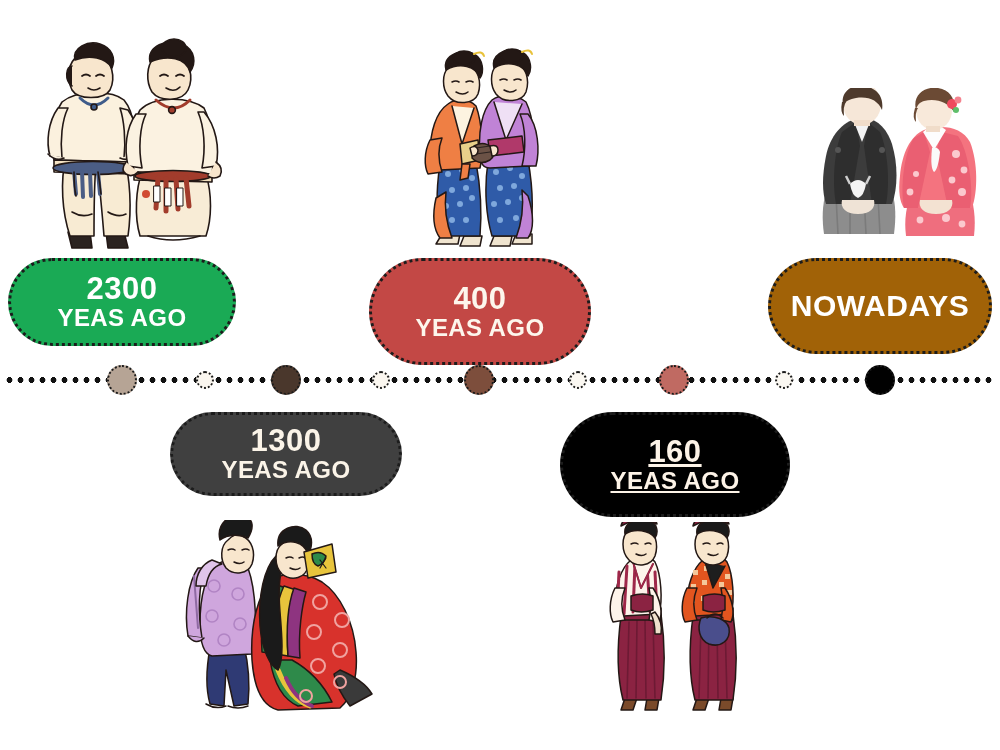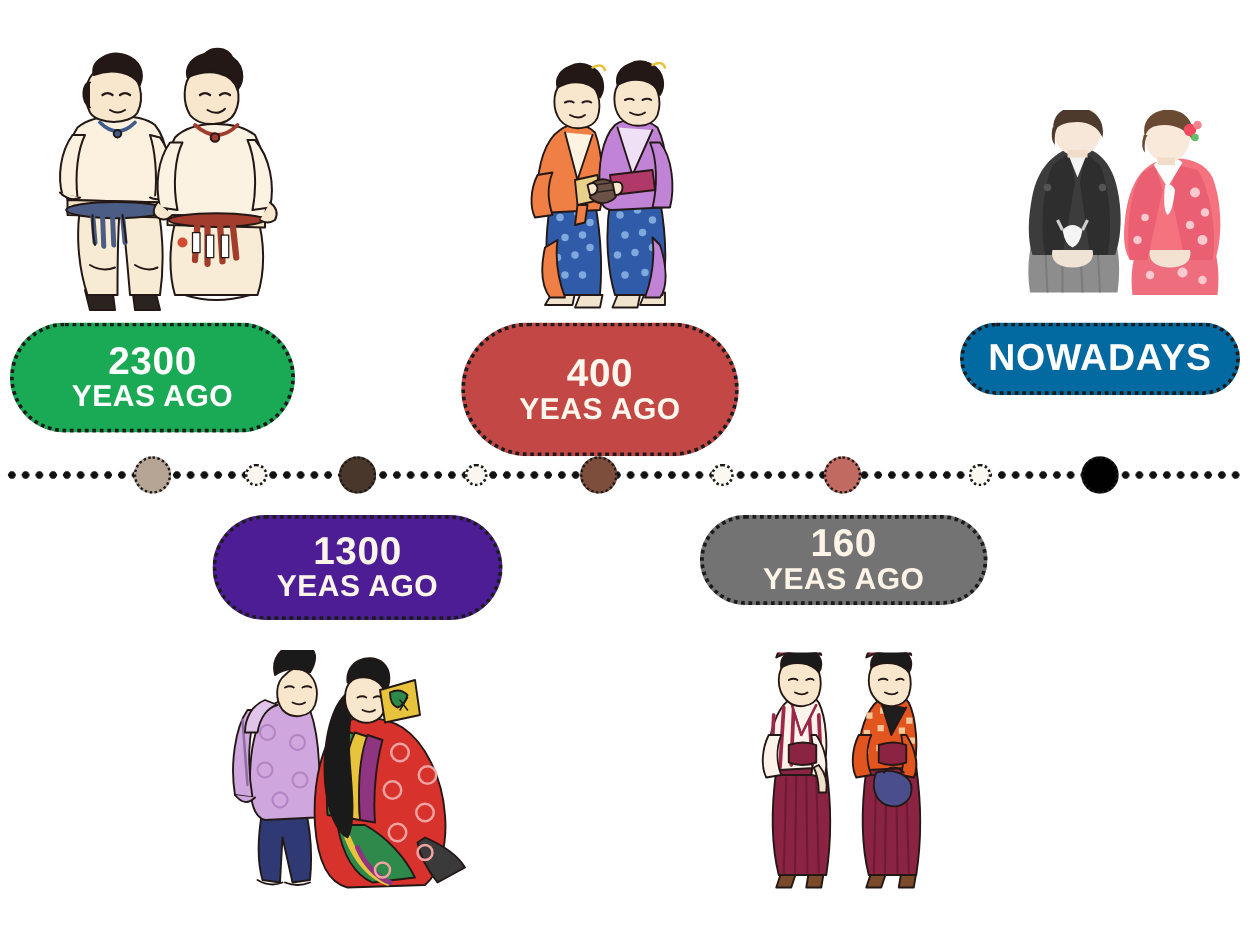--- a/index.html
+++ b/index.html
@@ -406,33 +406,33 @@
         <path d="M105 32 q6 3 10 0" fill="none"></path>
       </g>
     </svg>
   </div>
 
   <div id="pill-layer">
       <div class="pill" style="left: 8px; top: 258px; width: 228px; height: 88px; background: rgb(26, 170, 85); color: rgb(255, 255, 255);">
         <span class="num">2300</span>
         <span class="sub">YEAS AGO</span>
       </div>
-      <div class="pill" style="left: 170px; top: 412px; width: 232px; height: 84px; background: #4c1d95; color: rgb(251, 244, 232);">
+      <div class="pill" style="left: 170px; top: 412px; width: 232px; height: 84px; background: #404040; color: rgb(251, 244, 232);">
         <span class="num">1300</span>
         <span class="sub">YEAS AGO</span>
       </div>
       <div class="pill" style="left: 369px; top: 258px; width: 222px; height: 107px; background: rgb(195, 72, 69); color: rgb(253, 246, 236);">
         <span class="num">400</span>
         <span class="sub">YEAS AGO</span>
       </div>
-      <div class="pill" style="left: 560px; top: 412px; width: 230px; height: 72px; background: #737373; color: rgb(253, 243, 231);">
+      <div class="pill" style="left: 560px; top: 412px; width: 230px; height: 105px; background: #000000; color: rgb(253, 243, 231); text-decoration: underline;">
         <span class="num">160</span>
         <span class="sub">YEAS AGO</span>
       </div>
-      <div class="pill single" style="left: 768px; top: 258px; width: 224px; height: 58px; background: #0369a1; color: rgb(255, 255, 255);">
+      <div class="pill single" style="left: 768px; top: 258px; width: 224px; height: 96px; background: #a16207; color: rgb(255, 255, 255);">
         <span class="num">NOWADAYS</span>
       </div>
     </div>
 
   <div class="axis-line"></div>
   <div id="marker-layer">
       <div class="marker big" style="left: 122px; top: 380px; background: rgb(182, 164, 149);"></div>
       <div class="marker small" style="left: 205px; top: 380px; background: rgb(250, 246, 239);"></div>
       <div class="marker big" style="left: 286px; top: 380px; background: rgb(74, 55, 44);"></div>
       <div class="marker small" style="left: 381px; top: 380px; background: rgb(251, 247, 240);"></div>

